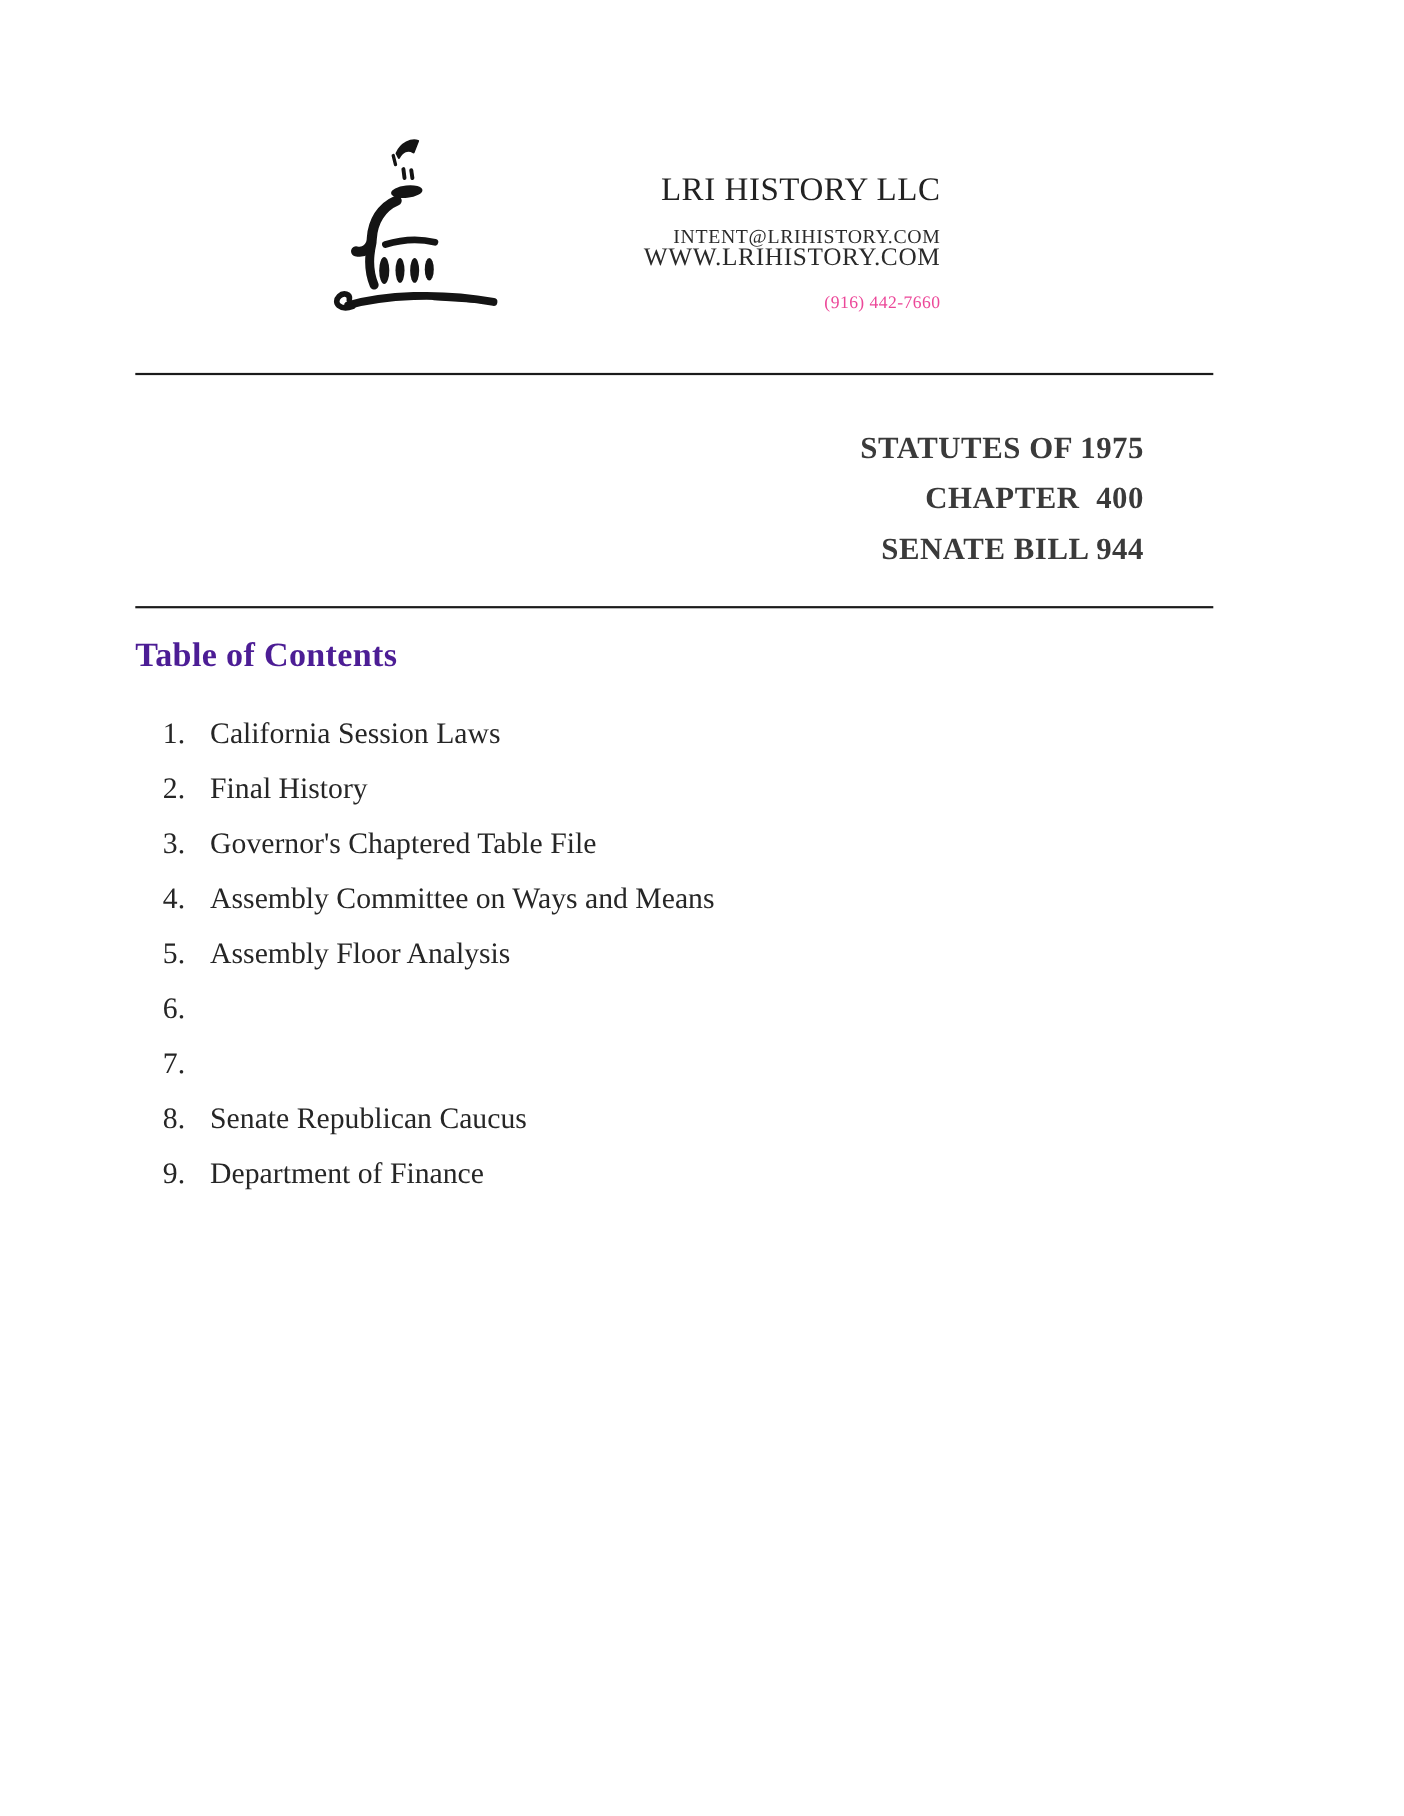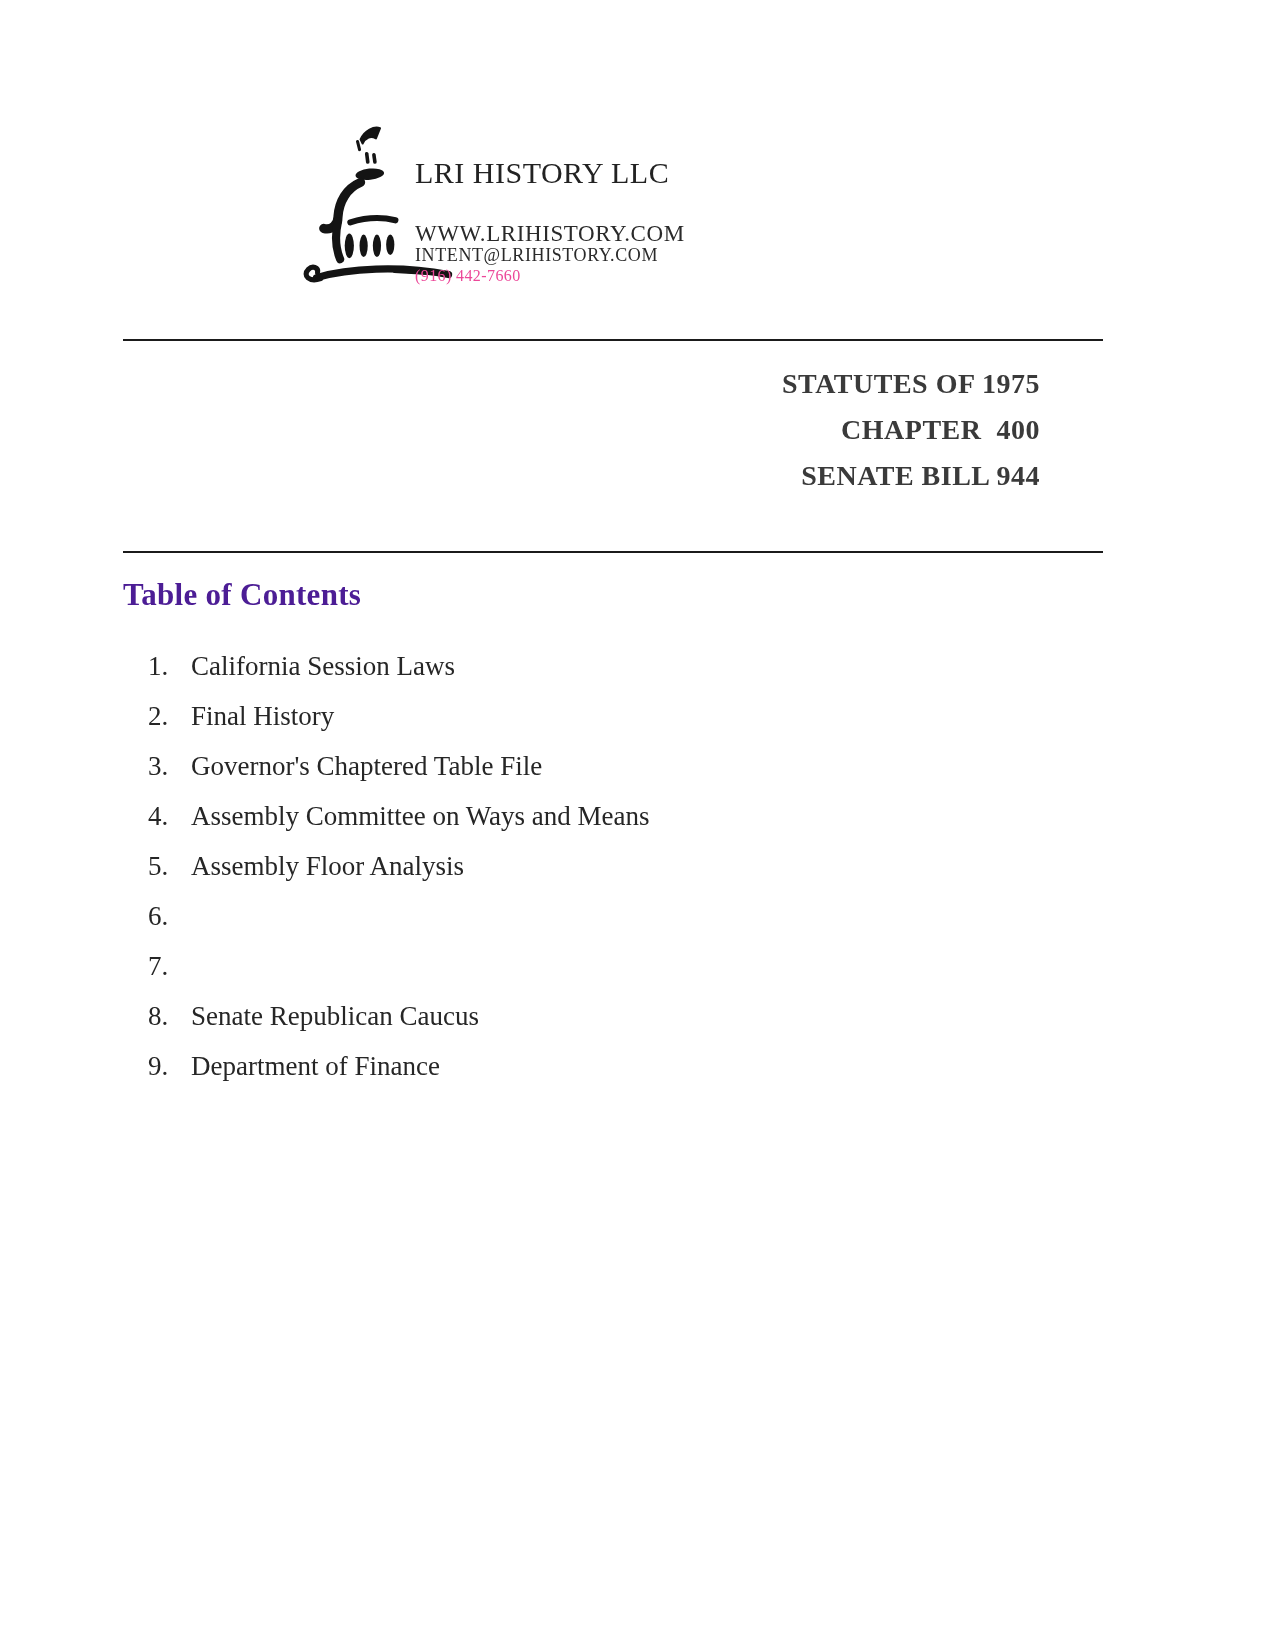--- a/index.html
+++ b/index.html
@@ -18,41 +18,41 @@
     left: 292px;
     top: 122px;
     width: 174px;
     height: 174px;
   }
   
   .hdr-line {
     position: absolute;
     left: 415px;
     width: 440px;
-    text-align: left;
+    text-align: right;
     white-space: nowrap;
   }
   .company  { top: 156px; font-size: 30px; letter-spacing: 0.5px; color: #222; }
-  .email    { top: 205px; font-size: 18px; letter-spacing: 0.6px; color: #2a2a2a; margin-top: 40px; }
+  .email    { top: 205px; font-size: 18px; letter-spacing: 0.6px; color: #2a2a2a; }
   .website  { top: 221px; font-size: 23px; letter-spacing: 0.6px; color: #2a2a2a; }
   .phone    { top: 267px; font-size: 16px; letter-spacing: 0.4px; color: #ec4899; }
   
   .hline {
     position: absolute;
     left: 123px;
     width: 980px;
     height: 0;
     border-top: 2px solid #1b1b1b;
   }
   .hline-top    { top: 339px; }
   .hline-bottom { top: 551px; }
   
   .statutes {
     position: absolute;
-    top: 361px;
+    top: 385px;
     right: 236px;
     text-align: right;
     font-weight: bold;
     font-size: 28px;
     line-height: 46px;
     letter-spacing: 0.5px;
     color: #3a3a3a;
   }
   .statute-line { white-space: pre; }
   

